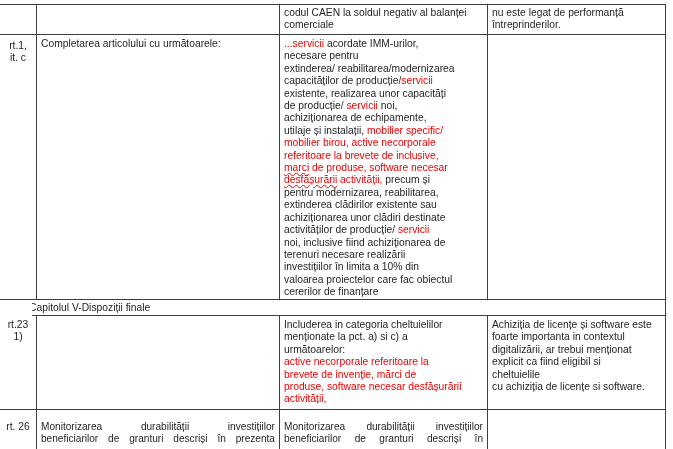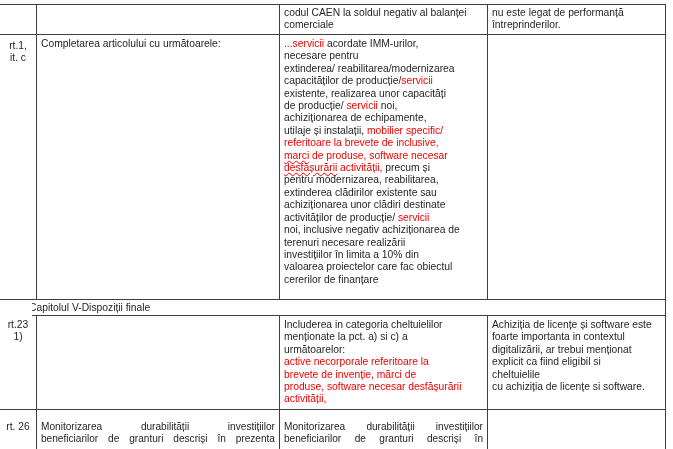--- a/index.html
+++ b/index.html
@@ -70,28 +70,29 @@
   </div>
   <div class="cell pt3">
       <div class="line"><span class="red">...servicii</span><span> acordate IMM-urilor,</span></div>
       <div class="line"><span>necesare pentru</span></div>
       <div class="line"><span>extinderea/ reabilitarea/modernizarea</span></div>
       <div class="line"><span>capacităților de producție/</span><span class="red">servicii</span></div>
       <div class="line"><span>existente, realizarea unor capacități</span></div>
       <div class="line"><span>de producție/ </span><span class="red">servicii</span><span> noi,</span></div>
       <div class="line"><span>achiziționarea de echipamente,</span></div>
       <div class="line"><span>utilaje și instalații, </span><span class="red">mobilier specific/</span></div>
+      <div class="line"><span class="red">mobilier birou, active necorporale</span></div>
       <div class="line"><span class="red">referitoare la brevete de inclusive,</span></div>
       <div class="line"><span class="red wavy">marci</span><span class="red"> de produse, software necesar</span></div>
       <div class="line"><span class="red wavy">desfășurării</span><span class="red"> activității,</span><span> precum și</span></div>
       <div class="line"><span>pentru modernizarea, reabilitarea,</span></div>
       <div class="line"><span>extinderea clădirilor existente sau</span></div>
       <div class="line"><span>achiziționarea unor clădiri destinate</span></div>
       <div class="line"><span>activităților de producție/ </span><span class="red">servicii</span></div>
-      <div class="line"><span>noi, inclusive negativ achiziționarea de</span></div>
+      <div class="line"><span>noi, inclusive fiind achiziționarea de</span></div>
       <div class="line"><span>terenuri necesare realizării</span></div>
       <div class="line"><span>investițiilor în limita a 10% din</span></div>
       <div class="line"><span>valoarea proiectelor care fac obiectul</span></div>
       <div class="line"><span>cererilor de finanțare</span></div>
     </div>
   <div class="cell"></div>
 
   <div class="cell merged">
     <span>Capitolul V-Dispoziții finale</span>
   </div>

